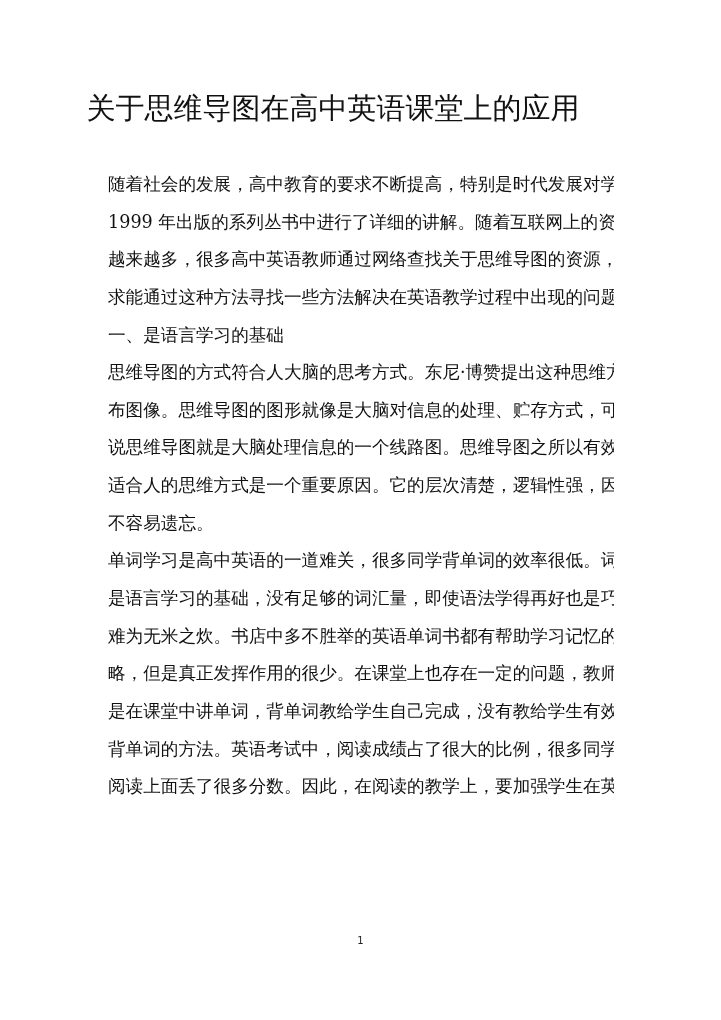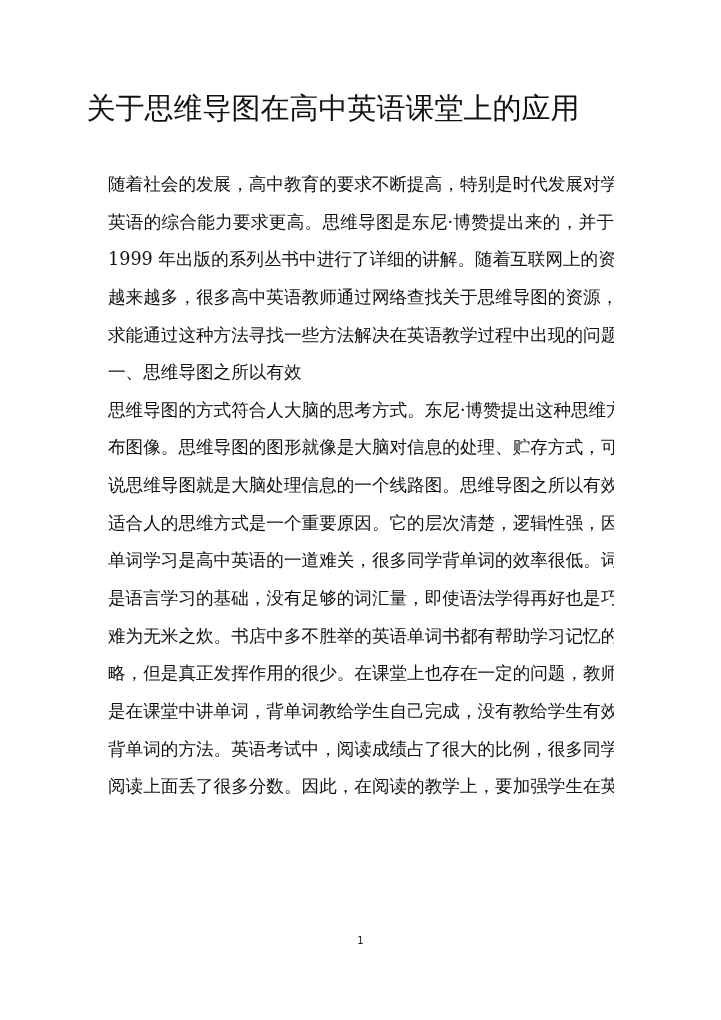--- a/index.html
+++ b/index.html
@@ -19,35 +19,35 @@
 </head>
 <body>
 
 <div>
   <div class="title">关于思维导图在高中英语课堂上的应用</div>
 
   <div class="lines">
 
     <div>
       <div class="line">随着社会的发展，高中教育的要求不断提高，特别是时代发展对学生</div>
-      <div class="line">英语的综合能力要求更高。思维导图是东尼·博赞提出来的，并于</div>
       <div class="line">1999 年出版的系列丛书中进行了详细的讲解。随着互联网上的资源</div>
       <div class="line">越来越多，很多高中英语教师通过网络查找关于思维导图的资源，以</div>
       <div class="line">求能通过这种方法寻找一些方法解决在英语教学过程中出现的问题。</div>
     </div>
 
     <div>
-      <div class="line last">一、思维导图之所以有效</div>
+      <div class="line last">一、是语言学习的基础</div>
     </div>
 
     <div>
       <div class="line">思维导图的方式符合人大脑的思考方式。东尼·博赞提出这种思维方</div>
       <div class="line">布图像。思维导图的图形就像是大脑对信息的处理、贮存方式，可以</div>
       <div class="line">说思维导图就是大脑处理信息的一个线路图。思维导图之所以有效，</div>
       <div class="line">适合人的思维方式是一个重要原因。它的层次清楚，逻辑性强，因此</div>
+      <div class="line last">不容易遗忘。</div>
     </div>
 
     <div>
       <div class="line">单词学习是高中英语的一道难关，很多同学背单词的效率很低。词汇</div>
       <div class="line">是语言学习的基础，没有足够的词汇量，即使语法学得再好也是巧妇</div>
       <div class="line">难为无米之炊。书店中多不胜举的英语单词书都有帮助学习记忆的策</div>
       <div class="line">略，但是真正发挥作用的很少。在课堂上也存在一定的问题，教师只</div>
       <div class="line">是在课堂中讲单词，背单词教给学生自己完成，没有教给学生有效的</div>
       <div class="line">背单词的方法。英语考试中，阅读成绩占了很大的比例，很多同学在</div>
       <div class="line">阅读上面丢了很多分数。因此，在阅读的教学上，要加强学生在英语</div>

